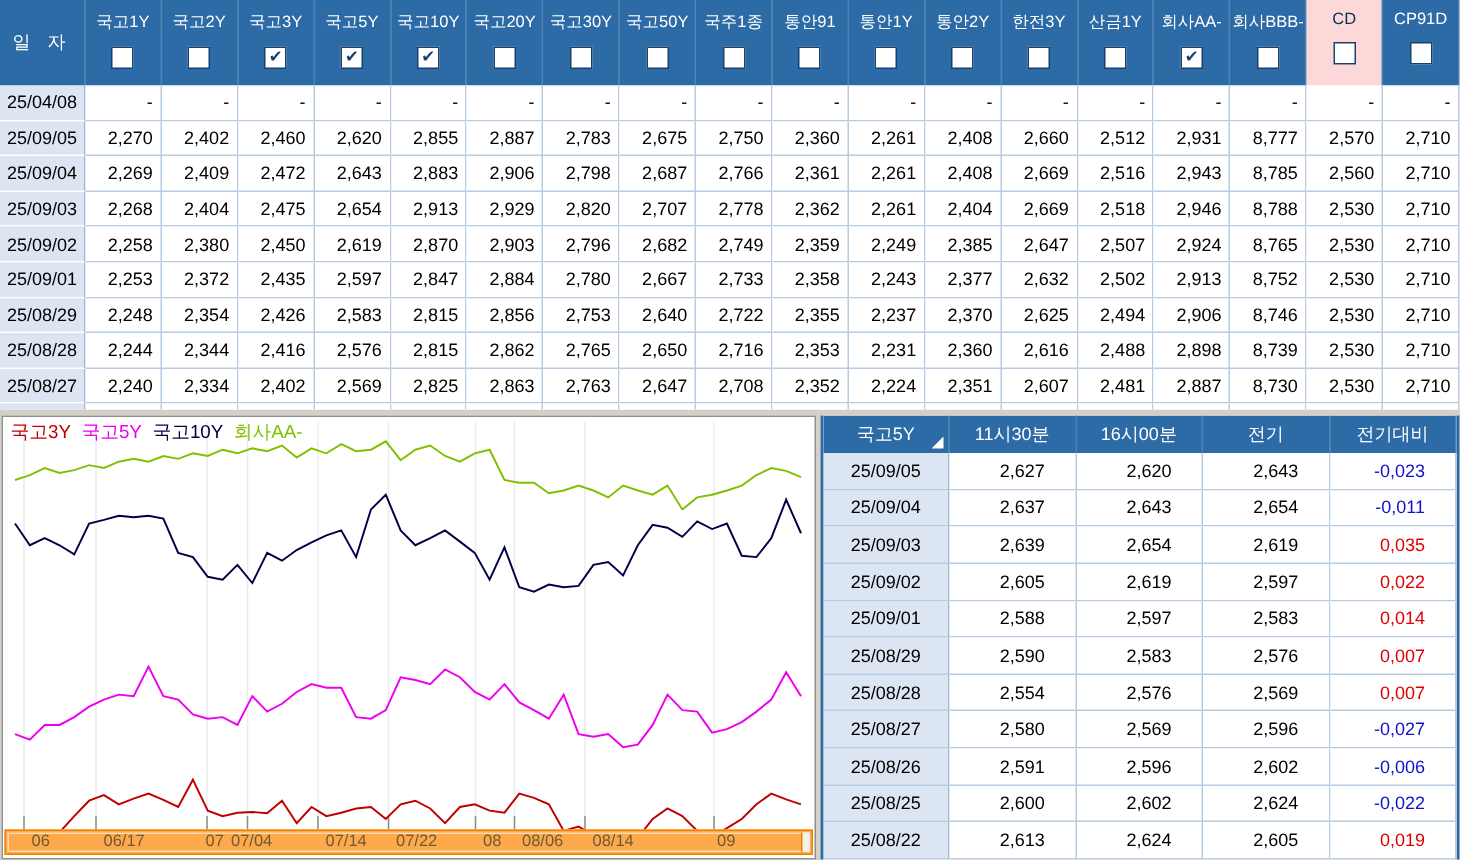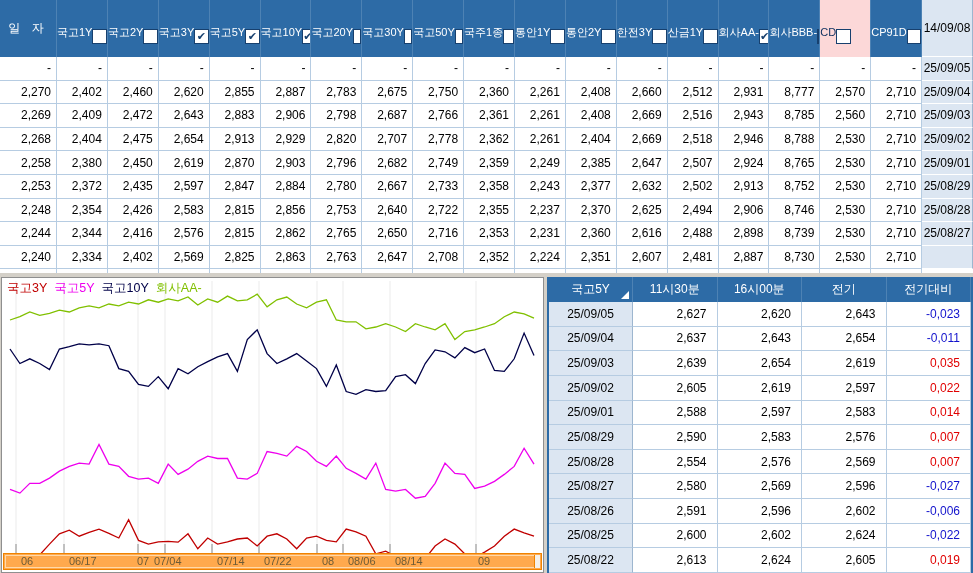--- a/index.html
+++ b/index.html
@@ -3,21 +3,21 @@
 <meta charset="utf-8">
 <style>
   html,body{margin:0;padding:0;width:973px;height:573px;overflow:hidden;
     background:#d4d0c8;font-family:"Liberation Sans","DejaVu Sans",sans-serif;
     -webkit-font-smoothing:none;}
   
   #rates-table{position:absolute;left:0;top:0;width:973px;height:273px;background:#fff;
     display:grid;grid-template-columns:57px repeat(18,1fr);
     grid-template-rows:57px repeat(10,23.6px);overflow:hidden;}
   .th{background:#2d6ba6;color:#fff;font-size:11px;text-align:center;
-    border-right:1px solid #4d82b4;display:flex;flex-direction:row;align-items:center;
+    border-right:1px solid #4d82b4;display:flex;flex-direction:column;align-items:center;
     padding-top:7px;box-sizing:border-box;white-space:nowrap;overflow:hidden;}
   .th.pink{background:#fcd8d8;color:#0c2f5e;}
   .th-date{background:#2d6ba6;color:#fff;font-size:12px;display:flex;align-items:center;
     justify-content:center;border-right:1px solid #4d82b4;letter-spacing:4px;}
   .cb{width:13px;height:13px;background:#fff;border:1px solid #17406e;margin-top:9px;
     display:flex;align-items:center;justify-content:center;box-sizing:content-box;
     font-size:11px;font-weight:bold;color:#17406e;line-height:13px;cursor:default;}
   .cell-date{background:#dce6f2;font-size:12px;color:#000;text-align:center;
     border-right:1px solid #9db6cf;border-bottom:1px solid #ffffff;
     display:flex;align-items:center;justify-content:center;box-sizing:border-box;}
@@ -42,21 +42,21 @@
     background:#fff;border-left:2px solid #2d6ba6;border-right:2px solid #2d6ba6;
     box-sizing:border-box;display:grid;grid-template-columns:84px repeat(4,1fr);
     grid-template-rows:25px repeat(11,24.63px);overflow:hidden;}
   .qth{background:#2d6ba6;color:#fff;font-size:12px;display:flex;align-items:center;
     justify-content:center;border-right:1px solid #4d82b4;position:relative;
     box-sizing:border-box;}
   .qdate{background:#dce6f2;font-size:12px;display:flex;align-items:center;
     justify-content:center;border-right:1px solid #9db6cf;border-bottom:1px solid #b6cce2;
     box-sizing:border-box;}
   .qval{background:#fff;font-size:12px;display:flex;align-items:center;
-    justify-content:flex-end;padding-right:10px;border-right:1px solid #b6cce2;
+    justify-content:flex-end;padding-right:20px;border-right:1px solid #b6cce2;
     border-bottom:1px solid #b6cce2;box-sizing:border-box;}
   .qval.neg{color:#1212cc;}
   .qval.pos{color:#e00000;}
 </style>
 </head>
 <body>
 
 <div id="rates-table">
     <div class="th-date">일  자</div>
     <div class="th">
@@ -89,20 +89,24 @@
     </div>
     <div class="th">
       <span>국고50Y</span>
       <div class="cb"></div>
     </div>
     <div class="th">
       <span>국주1종</span>
       <div class="cb"></div>
     </div>
     <div class="th">
+      <span>통안91</span>
+      <div class="cb"></div>
+    </div>
+    <div class="th">
       <span>통안1Y</span>
       <div class="cb"></div>
     </div>
     <div class="th">
       <span>통안2Y</span>
       <div class="cb"></div>
     </div>
     <div class="th">
       <span>한전3Y</span>
       <div class="cb"></div>
@@ -120,21 +124,21 @@
       <div class="cb"></div>
     </div>
     <div class="th pink">
       <span>CD</span>
       <div class="cb"></div>
     </div>
     <div class="th">
       <span>CP91D</span>
       <div class="cb"></div>
     </div>
-    <div class="cell-date">14/09/08</div>
+    <div class="cell-date">25/04/08</div>
     <div class="cell-val">-</div>
     <div class="cell-val">-</div>
     <div class="cell-val">-</div>
     <div class="cell-val">-</div>
     <div class="cell-val">-</div>
     <div class="cell-val">-</div>
     <div class="cell-val">-</div>
     <div class="cell-val">-</div>
     <div class="cell-val">-</div>
     <div class="cell-val">-</div>

